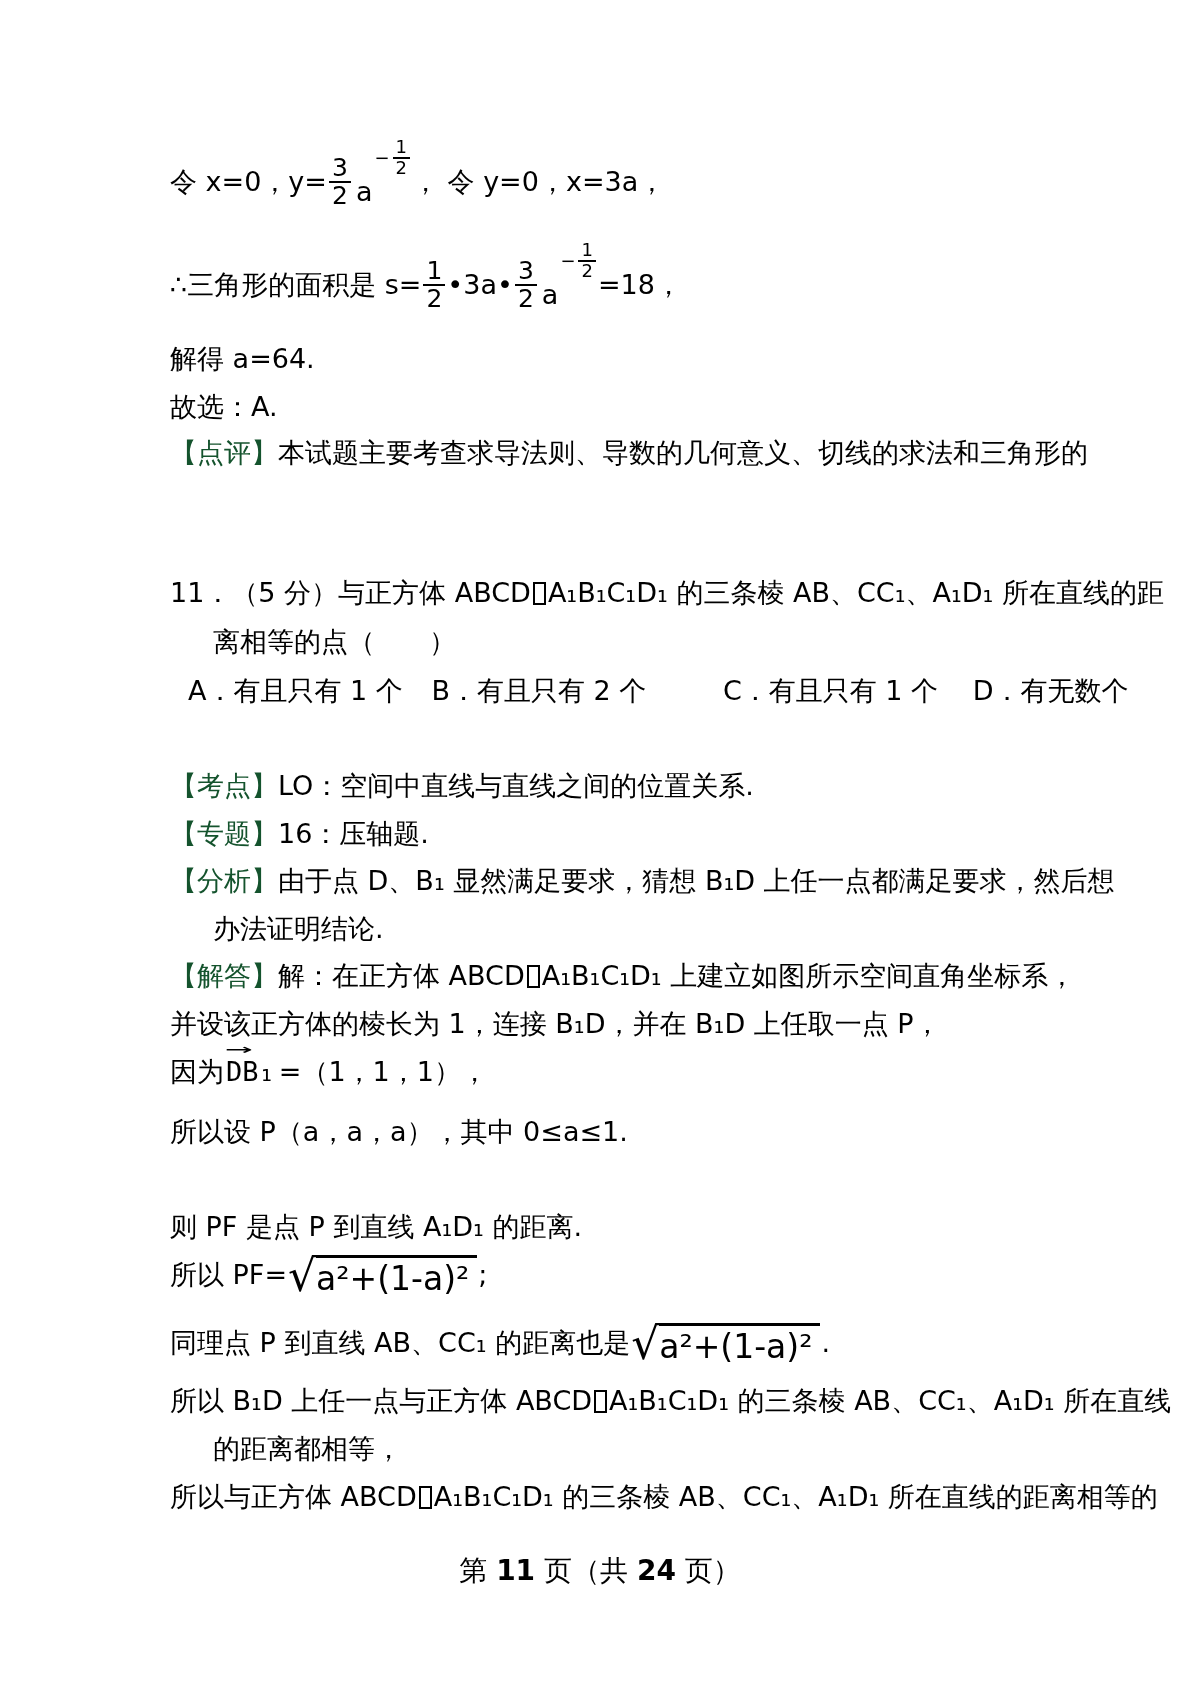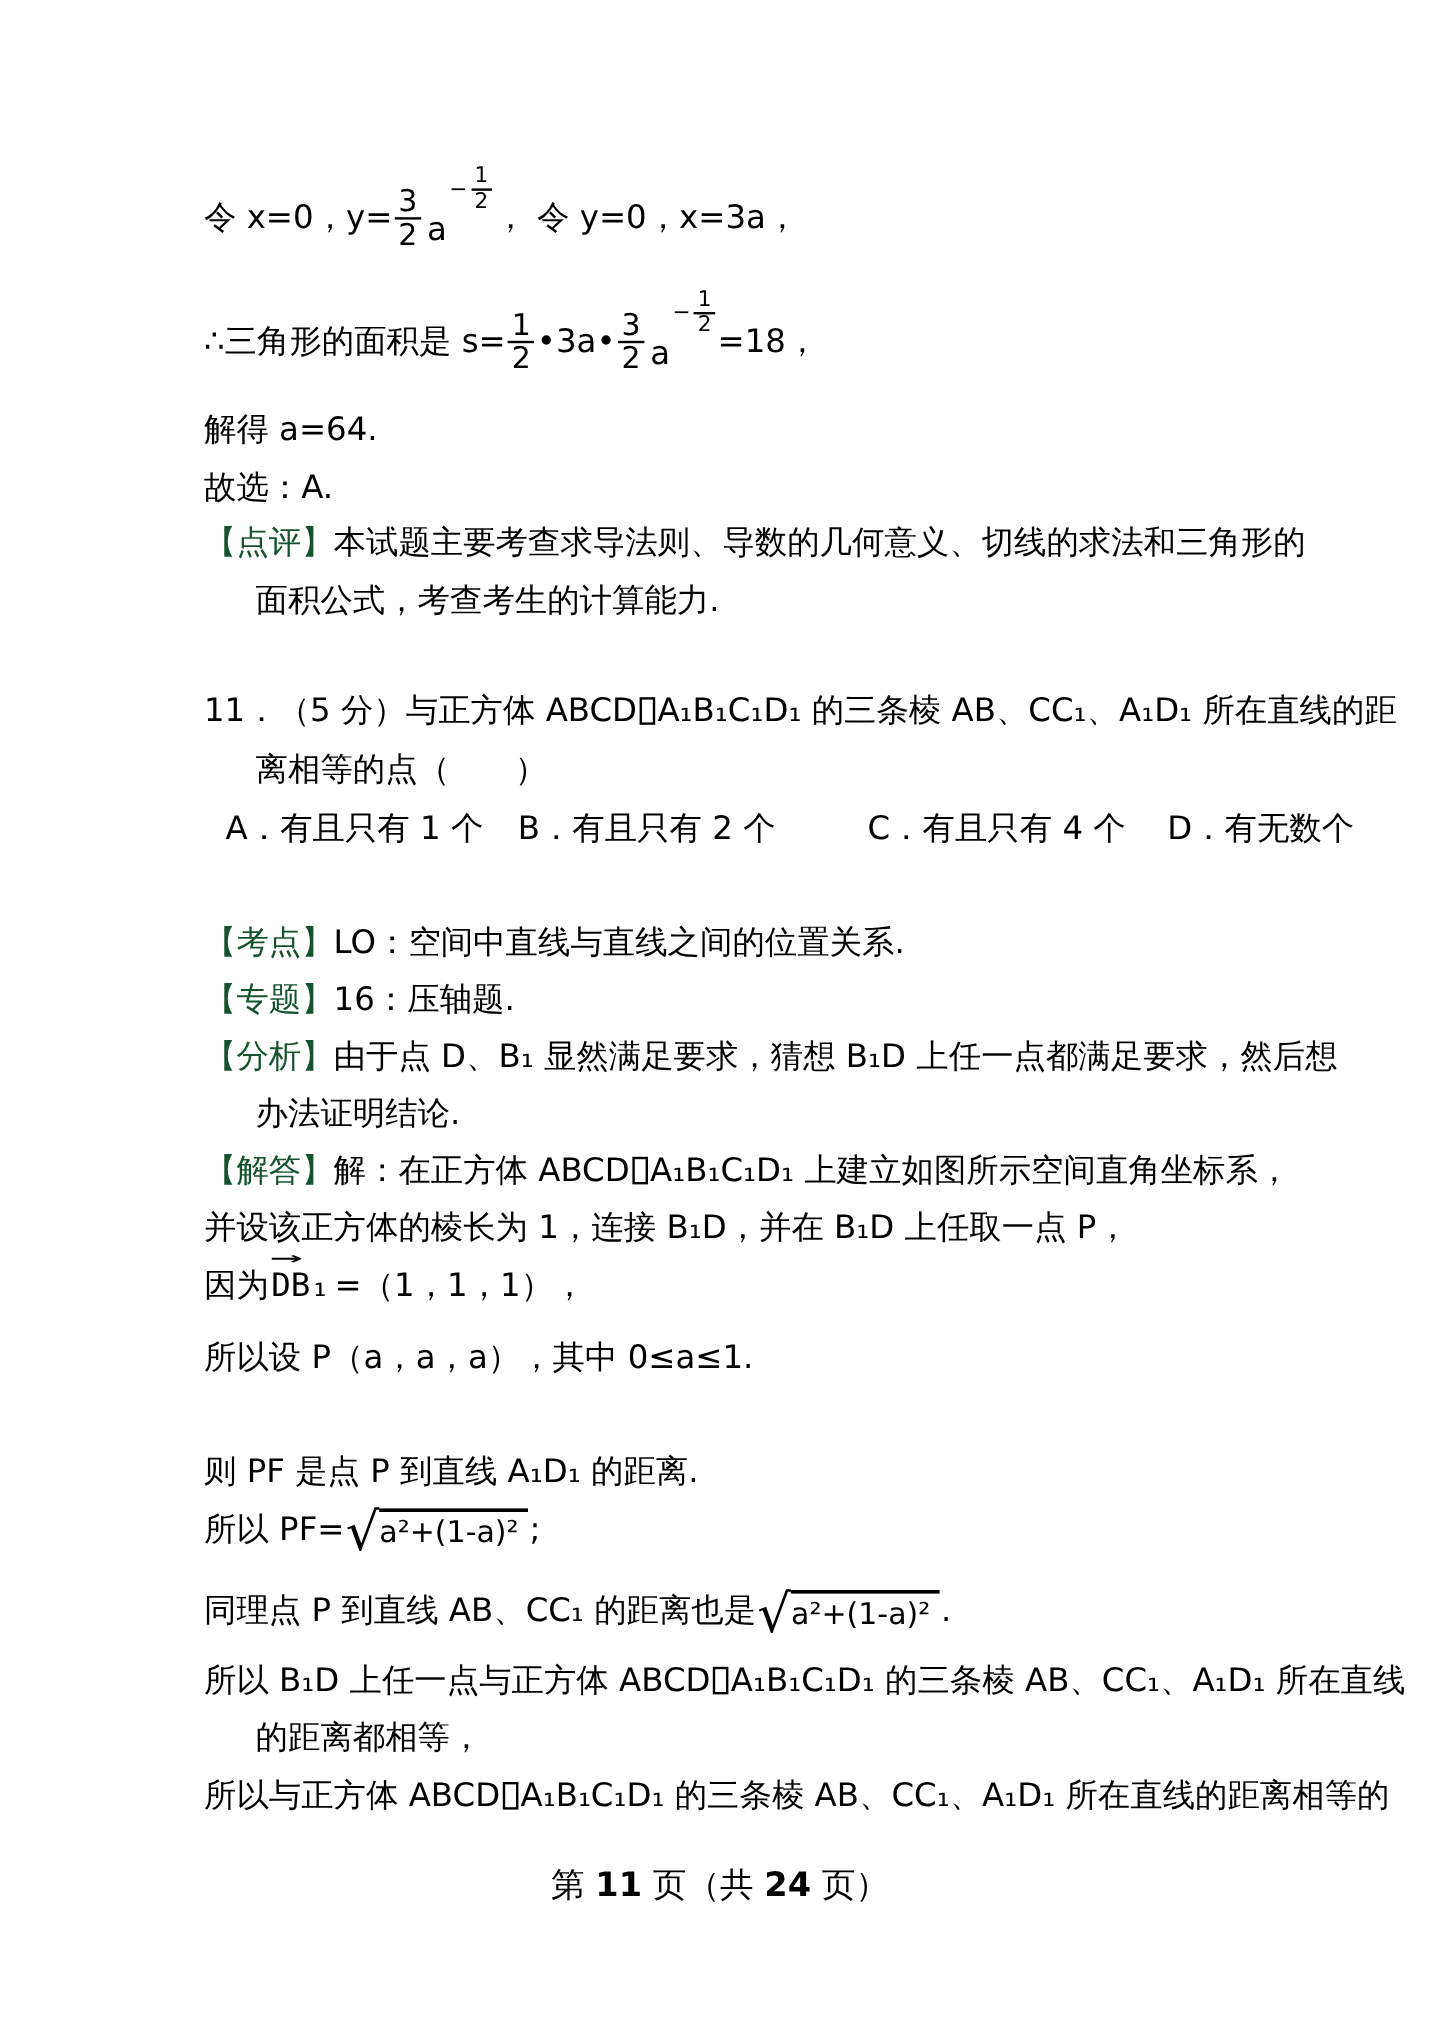--- a/index.html
+++ b/index.html
@@ -22,21 +22,21 @@
   .frac .num{border-bottom:2px solid #000;padding:0 3px;}
   .frac .den{padding:0 3px;}
   
   .expfrac{display:inline-flex;align-items:center;line-height:1;transform:translateY(-24px);margin-left:2px;}
   .expfrac .frac{font-size:18px;}
   .expfrac .minus{font-size:18px;margin-right:1px;}
   .fbase{display:inline-block;transform:translateY(10px);margin-left:3px;}
   
   .sqrt{display:inline-flex;align-items:flex-start;margin:0 1px;}
   .rad{font-size:44px;line-height:0.8;transform:translateY(3px);}
-  .radicand{border-top:3px solid #000;padding:4px 8px 0 0;font-size:25px;line-height:1;}
+  .radicand{border-top:3px solid #000;padding:4px 8px 0 0;font-size:33px;line-height:1;}
   
   .vec{position:relative;display:inline-block;margin:0 4px 0 2px;font-family:"DejaVu Sans Mono","Liberation Mono",monospace;}
   .vec .arrow{position:absolute;left:-1px;top:-17px;font-size:19px;line-height:1;transform:scaleX(2.4);transform-origin:left center;}
   
   .tofu{display:inline-block;width:13px;height:23px;border:2px solid #000;box-sizing:border-box;vertical-align:-3px;margin:0 2px;}
   .opts span{display:inline-block;}
   .g1{margin-right:20px;}
   .g2{margin-right:68px;}
   .g3{margin-right:26px;}
   .footer{position:absolute;top:1552px;left:0;width:100%;text-align:center;font-size:28px;}
@@ -85,31 +85,30 @@
       </span>
     <span>=18，</span>
   </div>
 
   <div class="ln" style="top:343px;">解得 a=64.</div>
   <div class="ln" style="top:391px;">故选：A.</div>
 
   <div class="ln" style="top:437px;">
     <span class="blue">【点评】</span><span>本试题主要考查求导法则、导数的几何意义、切线的求法和三角形的</span>
   </div>
-  <div class="ln ind" style="top:485px;">面积公式，考查考生的计算能力.</div>
 
   <div class="ln" style="top:577px;">
     <span>11．（5 分）与正方体 ABCD</span><span class="tofu"></span><span>A₁B₁C₁D₁ 的三条棱 AB、CC₁、A₁D₁ 所在直线的距</span>
   </div>
   <div class="ln ind" style="top:626px;">离相等的点（　　）</div>
 
   <div class="ln ind2 opts" style="top:675px;">
     <span class="g1">A．有且只有 1 个</span>
     <span class="g2">B．有且只有 2 个</span>
-    <span class="g3">C．有且只有 4 个</span>
+    <span class="g3">C．有且只有 1 个</span>
     <span>D．有无数个</span>
   </div>
 
   <div class="ln" style="top:770px;">
     <span class="blue">【考点】</span><span>LO：空间中直线与直线之间的位置关系.</span>
   </div>
   <div class="ln" style="top:818px;">
     <span class="blue">【专题】</span><span>16：压轴题.</span>
   </div>
   <div class="ln" style="top:865px;">

